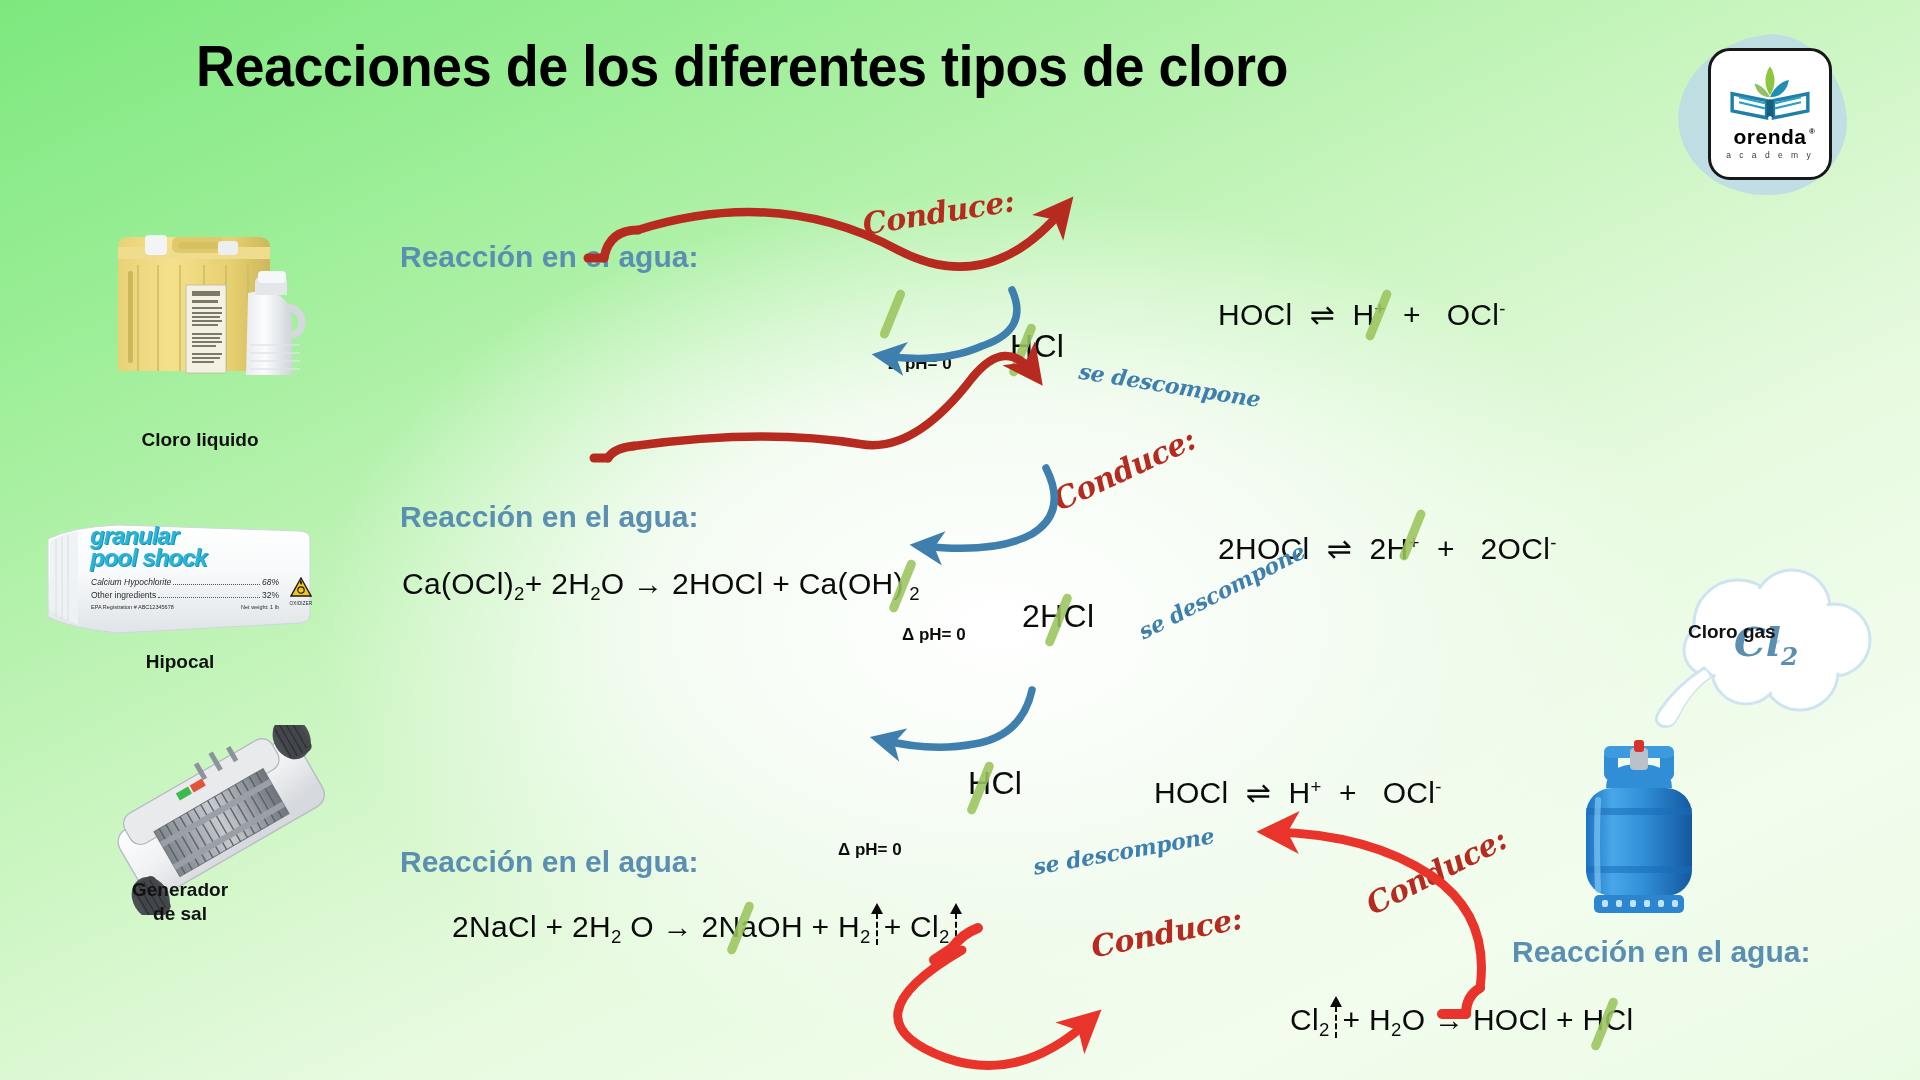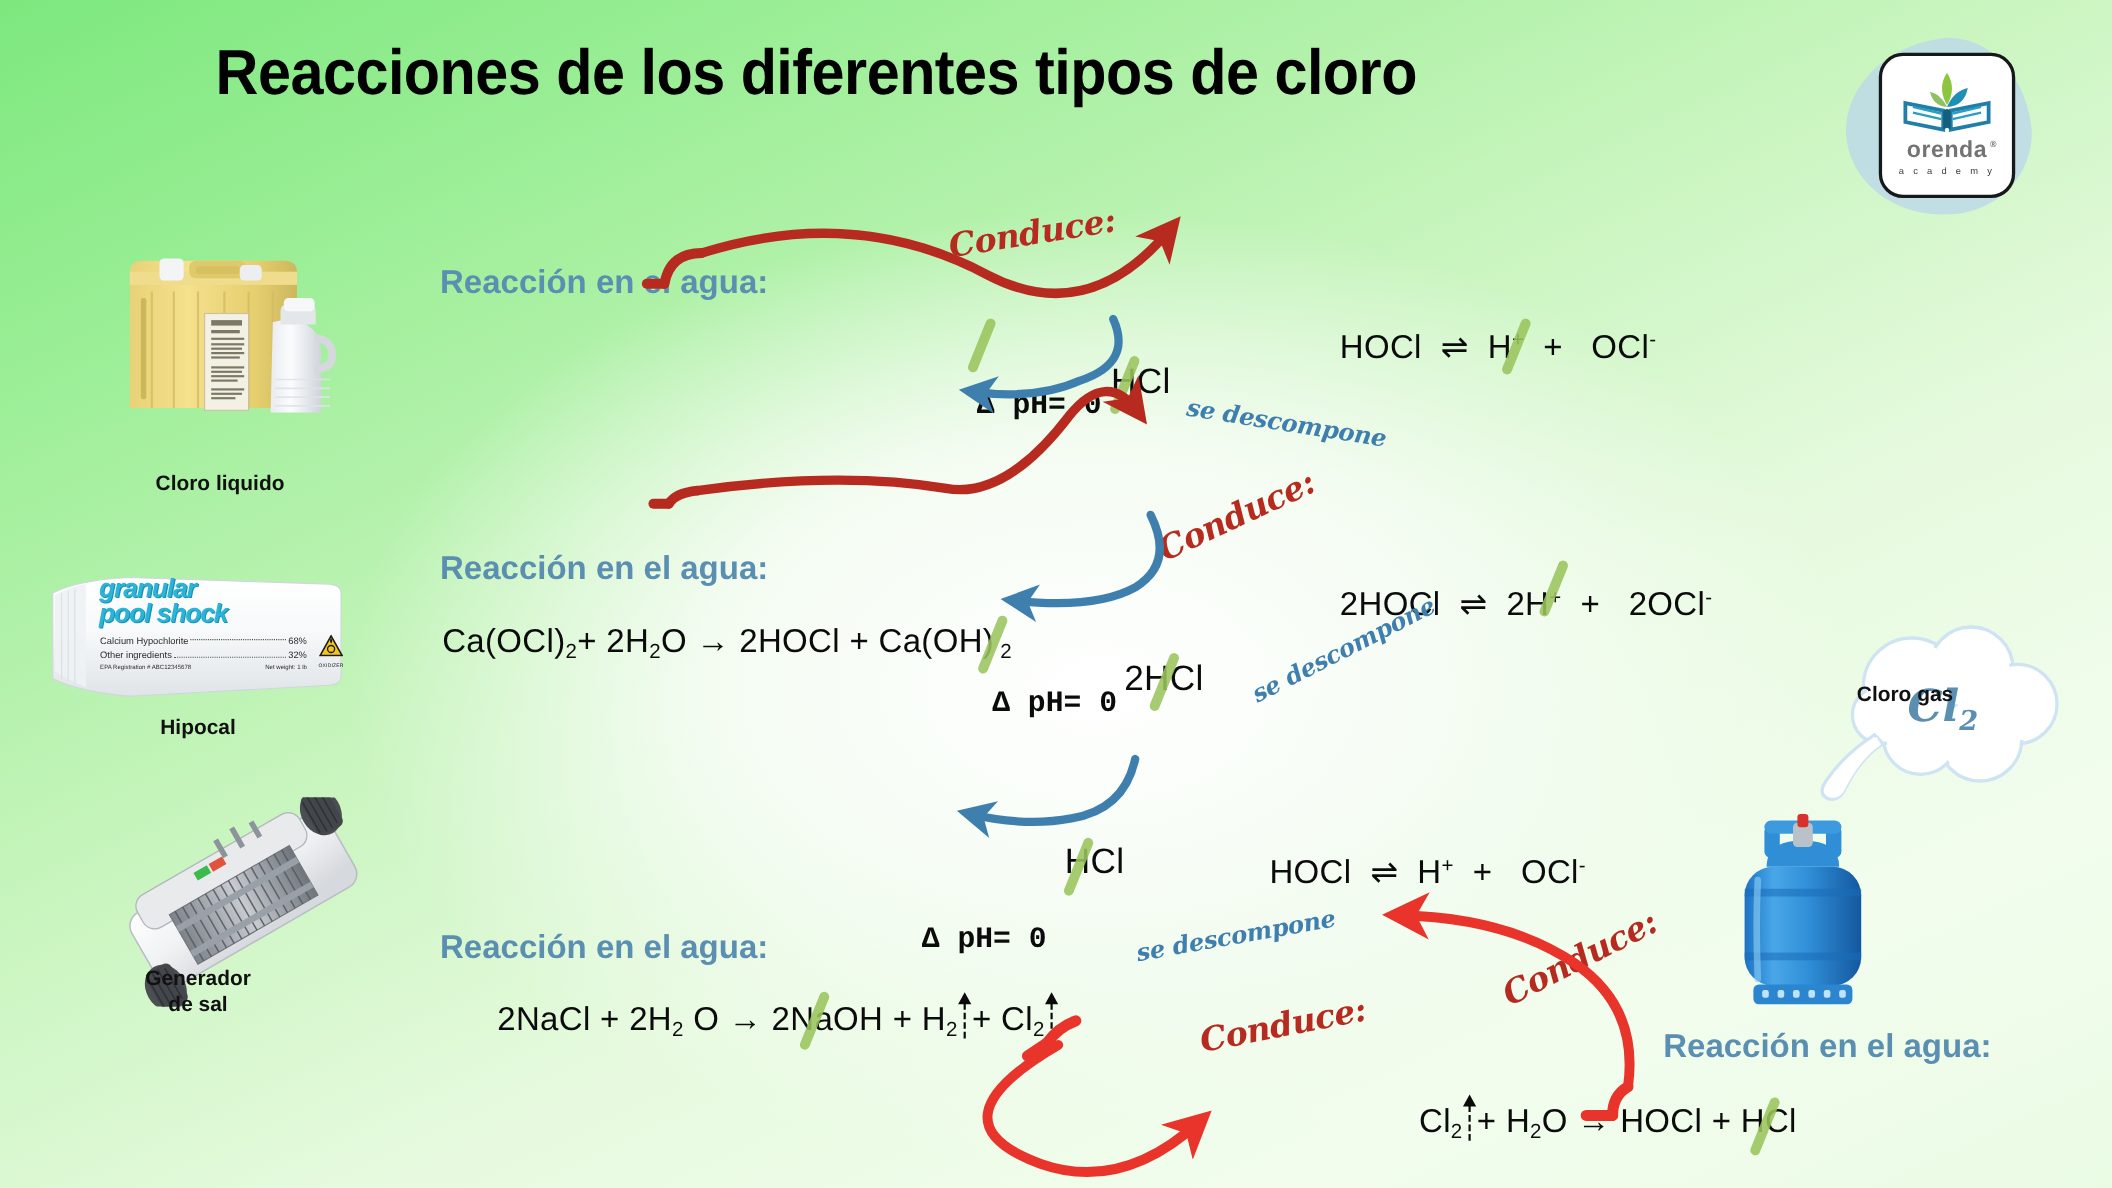--- a/index.html
+++ b/index.html
@@ -32,43 +32,43 @@
     border-radius:58% 42% 45% 55% / 50% 55% 45% 50%;
     transform:rotate(-8deg);
   }
   .logo-card {
     position:absolute; left:16px; top:10px; width:124px; height:132px;
     background:#fff; border:3px solid #17181a; border-radius:22px;
     display:flex; flex-direction:column; align-items:center; justify-content:flex-start;
     padding-top:10px; overflow:hidden;
   }
   .logo-mark { width:86px; height:62px; }
-  .logo-word { font-size:21px; font-weight:bold; color:#737373; letter-spacing:0.5px; margin-top:2px; position:relative;}
+  .logo-word { font-size:21px; font-weight:bold; color:#000000; letter-spacing:0.5px; margin-top:2px; position:relative;}
   .logo-word sup { font-size:8px; position:absolute; top:2px; right:-9px; }
   .logo-sub { font-size:8.5px; color:#3a3a3a; letter-spacing:3px; margin-top:1px;text-align:center; }
 
   
   .caption { font-size:19px; font-weight:bold; color:#111; text-align:center; line-height:1.25; }
 
   
   .heading {
     font-size:30px; font-weight:bold; color:#5b8fb2;
     font-family:"Liberation Sans Narrow","Liberation Sans",sans-serif;
     white-space:nowrap;
   }
   
   .eq {
     font-size:30px; color:#0b0b0b; white-space:nowrap;
     font-family:"Liberation Sans Narrow","Liberation Sans",sans-serif;
     letter-spacing:0.3px;
   }
   .eq sub { font-size:.62em; vertical-align:-0.30em; }
   .eq sup { font-size:.62em; vertical-align:0.55em; }
-  .dph { font-size:27px; font-weight:bold; color:#0b0b0b; white-space:nowrap;
-         font-family:Liberation Mono, monospace; }
+  .dph { font-size:17px; font-weight:bold; color:#0b0b0b; white-space:nowrap;
+         font-family:Liberation Sans, sans-serif; }
 
   
   .gasarrow { display:inline-block; position:relative; width:13px; height:1em; vertical-align:-0.12em; }
   .gasarrow i { position:absolute; left:5px; top:2px; bottom:-4px; width:0;
                 border-left:2px dashed #0b0b0b; }
   .gasarrow b { position:absolute; left:0px; top:-8px; width:0; height:0;
                 border-left:6px solid transparent; border-right:6px solid transparent;
                 border-bottom:11px solid #0b0b0b; }
 
   
@@ -189,21 +189,21 @@
       <path d="M8 26 q14-8 28-10 v94 q-14-6-28-14 z" fill="#eef2f4" opacity=".9"></path>
       <g stroke="#d8dee2" stroke-width="1.2" opacity=".8">
         <path d="M14 24 v78 M20 22 v82 M26 20 v86"></path>
       </g>
     </svg>
     <div class="abs" style="left:48px; top:10px; width:200px; font-style:italic; font-weight:bold; color:#2bb4d8; font-size:24px; line-height:0.92; letter-spacing:-1px; text-shadow:1px 1px 0 #1b91b3;">
       <div>granular</div>
       <div>pool shock</div>
     </div>
     <div class="abs" style="left:49px; top:62px; width:188px; font-size:8.5px; color:#2b2b2b;">
-      <div style="display:flex; align-items:center;">
+      <div style="display:flex; align-items:flex-end;font-style:italic;">
         <span>Calcium Hypochlorite</span>
         <span style="flex:1; border-bottom:1px dotted #555; margin:0 2px 2px;"></span>
         <span>68%</span>
       </div>
       <div style="display:flex; align-items:baseline; margin-top:3px;">
         <span>Other ingredients</span>
         <span style="flex:1; border-bottom:1px dotted #555; margin:0 2px 2px;"></span>
         <span>32%</span>
       </div>
       <div style="display:flex; justify-content:space-between; margin-top:4px; font-size:5.5px;">

